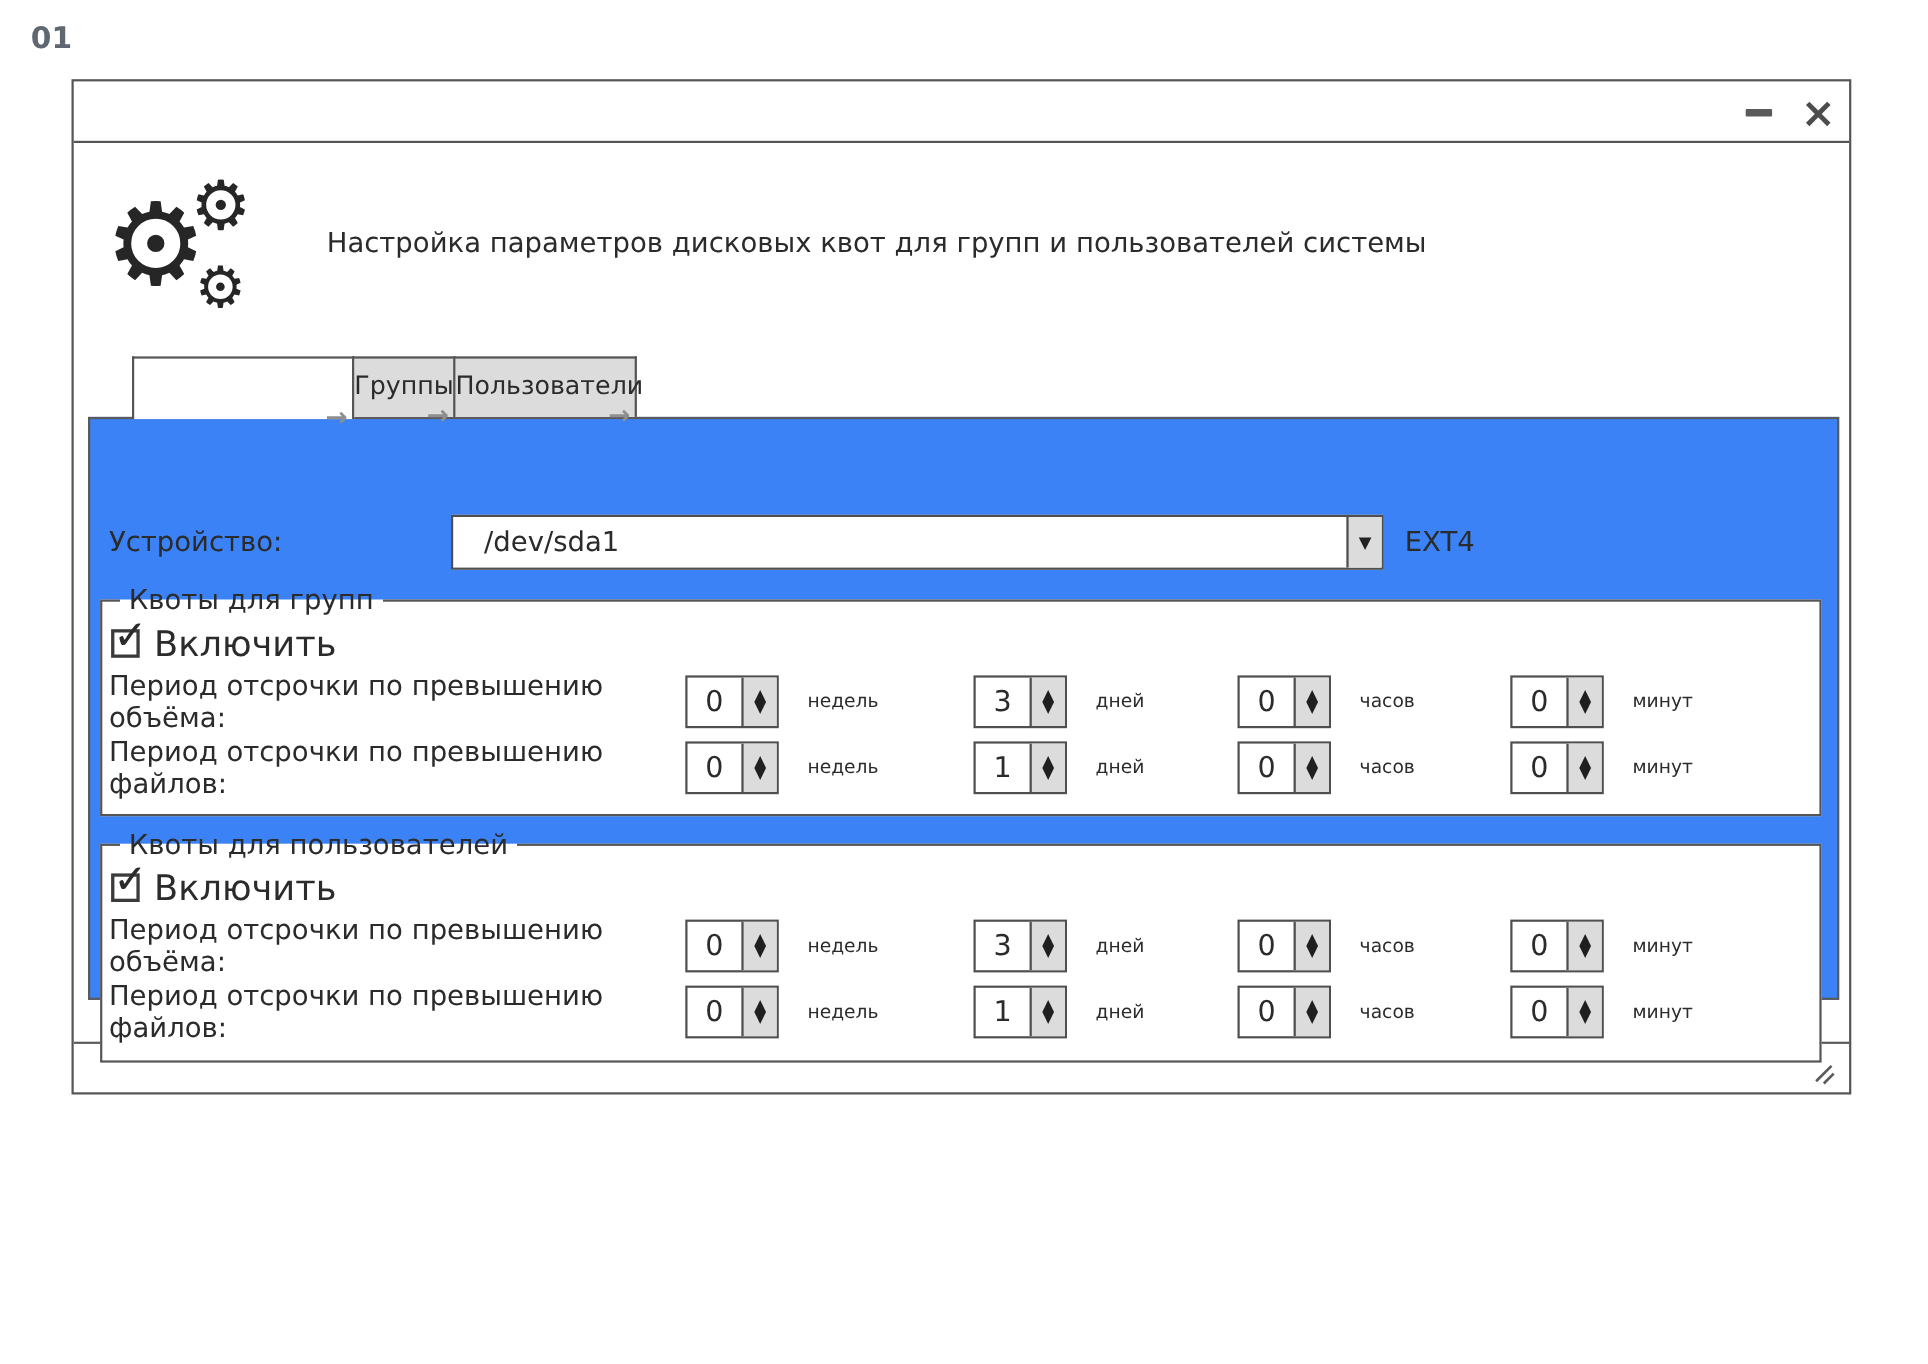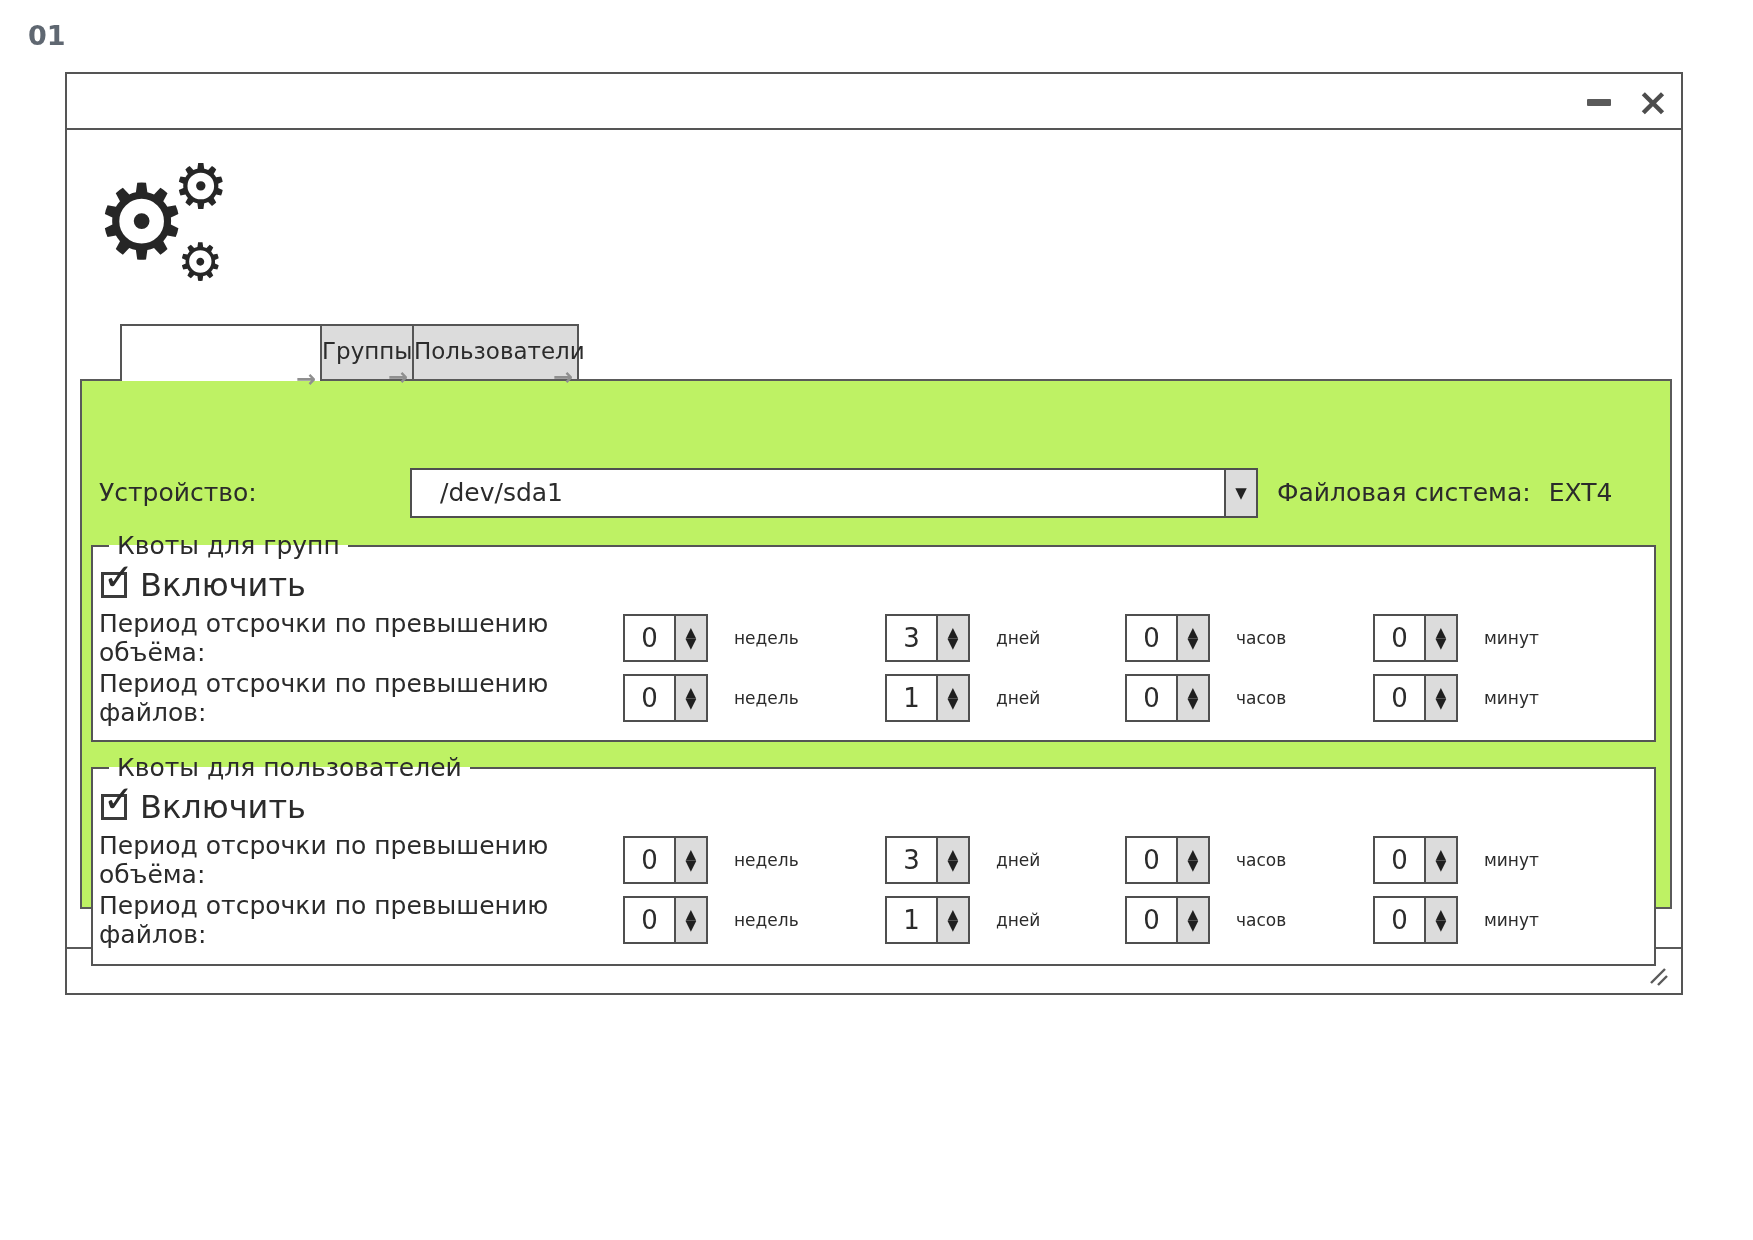--- a/index.html
+++ b/index.html
@@ -28,21 +28,21 @@
   
   .tabs { position:absolute; left:53px; top:250px; height:57px; display:flex; align-items:flex-start; z-index:2; }
   .tab { position:relative; text-align:center; font-size:23px; cursor:default; }
   .tab-active { width:202px; height:57px; line-height:53px; background:#fff; border:2px solid #555; border-bottom:none; }
   .tab-inactive { height:55px; line-height:51px; background:#dcdcdc; border:2px solid #555; border-bottom:none; margin-left:-2px; }
   .tab-groups { width:94px; }
   .tab-users { width:167px; }
   .tab-arrow { position:absolute; right:4px; bottom:-10px; font-size:24px; font-weight:bold; color:#8f8f8f; line-height:1; z-index:3; }
 
   
-  .tab-panel { position:absolute; left:13px; top:305px; width:1592px; height:530px; border:2px solid #5a5a5a; background:#bef264; z-index:1; }
+  .tab-panel { position:absolute; left:13px; top:305px; width:1592px; height:530px; border:2px solid #5a5a5a; background:#3b82f6; z-index:1; }
 
   .device-label { position:absolute; left:17px; top:87px; height:50px; line-height:50px; font-size:25px; }
   .combo { position:absolute; left:328px; top:87px; width:848px; height:50px; border:2px solid #4f4f4f; background:#fff; display:flex; }
   .combo-value { flex:1; font-size:25px; line-height:46px; padding-left:28px; }
   .combo-btn { width:32px; background:#dcdcdc; border-left:2px solid #4f4f4f; display:flex; align-items:center; justify-content:center; font-size:15px; color:#222; }
   .fs-text { position:absolute; left:1195px; top:87px; height:50px; line-height:50px; font-size:25px; display:flex; gap:18px; }
 
   
   fieldset.groupbox { position:absolute; left:9px; width:1565px; border:2px solid #555; background:#fff; padding:0 6px; }
   .groupbox-1 { top:150px; height:211px; }
@@ -82,20 +82,21 @@
         <div class="minbar"></div>
       </div>
       <div class="closebtn">
         <span>×</span>
       </div>
     </div>
 
     <div class="gear gear-large">⚙</div>
     <div class="gear gear-medium">⚙</div>
     <div class="gear gear-small">⚙</div>
+    <div class="description">Настройка параметров дисковых квот для групп и пользователей системы</div>
 
     <div class="tabs">
       <div class="tab tab-active">
         <span class="tab-arrow">→</span>
       </div>
       <div class="tab tab-inactive tab-groups">
         <span>Группы</span>
         <span class="tab-arrow">→</span>
       </div>
       <div class="tab tab-inactive tab-users">
@@ -107,21 +108,20 @@
     <div class="tab-panel">
 
       <div class="device-label">Устройство:</div>
       <div class="combo">
         <div class="combo-value">/dev/sda1</div>
         <div class="combo-btn">
           <span>▼</span>
         </div>
       </div>
       <div class="fs-text">
-        <span>Файловая система:</span>
         <span>EXT4</span>
       </div>
 
       <fieldset class="groupbox groupbox-1">
         <legend>Квоты для групп</legend>
 
         <div class="checkbox-row">
           <div class="checkbox">
             <span class="check">✓</span>
           </div>

